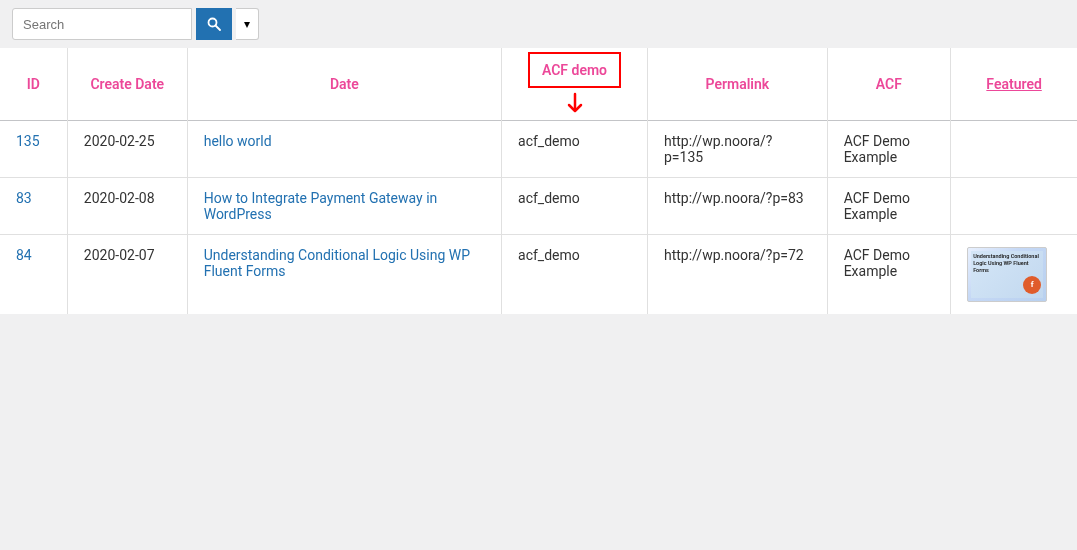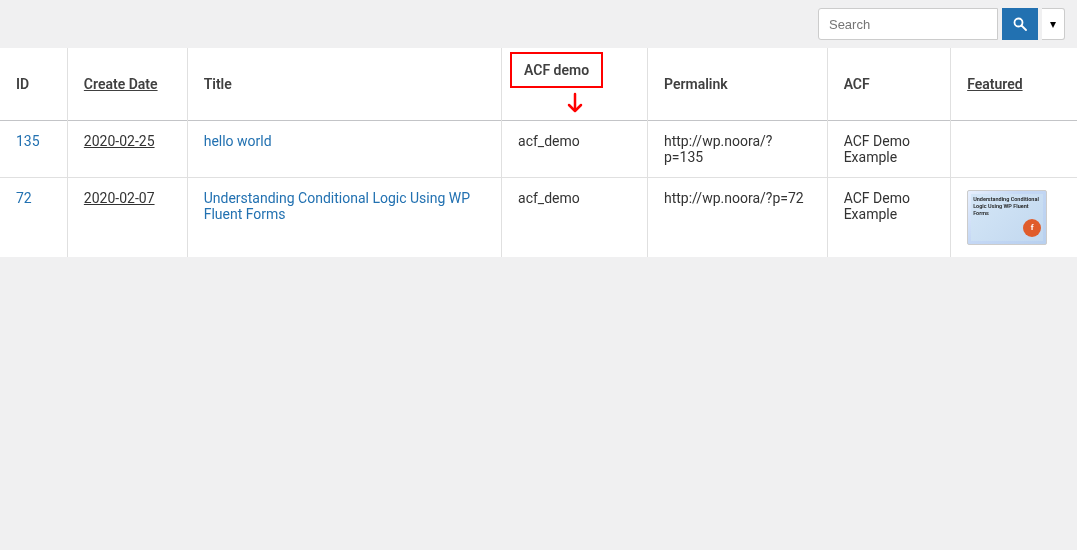--- a/index.html
+++ b/index.html
@@ -10,21 +10,21 @@
       color: #333;
     }
     .page-wrapper {
       background: #f0f0f1;
       min-height: 550px;
       padding: 0;
     }
     .top-bar {
       background: #f0f0f1;
       display: flex;
-      justify-content: flex-end;
+      justify-content: flex-start;
       align-items: center;
       padding: 8px 12px;
       gap: 4px;
     }
     .search-input {
       border: 1px solid #ccc;
       border-radius: 3px 0 0 3px;
       padding: 6px 10px;
       font-size: 13px;
       width: 180px;
@@ -65,24 +65,24 @@
     table {
       width: 100%;
       border-collapse: collapse;
       background: #fff;
     }
     thead tr {
       border-bottom: 1px solid #c3c4c7;
     }
     th {
       padding: 12px 16px;
-      text-align: left;
+      text-align: center;
       font-weight: 600;
       font-size: 14px;
-      color: #404040;
+      color: #ec4899;
       border-right: 1px solid #e0e0e0;
       background: #fff;
       white-space: nowrap;
     }
     th:last-child {
       border-right: none;
       text-decoration: underline;
     }
     td {
       padding: 12px 16px;
@@ -92,21 +92,21 @@
       color: #333;
       font-size: 14px;
     }
     td:last-child {
       border-right: none;
     }
     tr:last-child td {
       border-bottom: none;
     }
     .col-id { width: 60px; }
-    .col-date { width: 100px; text-decoration: underline; }
+    .col-date { width: 100px; }
     .col-title { width: 280px; }
     .col-acf-demo { width: 130px; position: relative; }
     .col-permalink { width: 160px; }
     .col-acf { width: 110px; }
     .col-featured { width: 110px; }
     .link-blue {
       color: #2271b1;
       text-decoration: none;
       margin-top: 34px;
     }
@@ -197,21 +197,21 @@
     <table>
       <thead>
         <tr>
           <th class="col-id">
             <span>ID</span>
           </th>
           <th class="col-date">
             <span>Create Date</span>
           </th>
           <th class="col-title">
-            <span>Title</span>
+            <span>Date</span>
           </th>
           <th class="col-acf-demo th-acf-demo">
             <div class="acf-demo-header">
               <span>ACF demo</span>
             </div>
             <div class="arrow-down">
               <svg class="arrow-svg" viewBox="0 0 24 24">
                 <line x1="12" y1="2" x2="12" y2="18" stroke="red" stroke-width="2.5" stroke-linecap="round"></line>
                 <polyline points="6,13 12,19 18,13" fill="none" stroke="red" stroke-width="2.5" stroke-linecap="round" stroke-linejoin="round"></polyline>
               </svg>
@@ -245,24 +245,45 @@
           </td>
           <td class="col-permalink">
             <span>http://wp.noora/?p=135</span>
           </td>
           <td class="col-acf">
             <span>ACF Demo Example</span>
           </td>
           <td class="col-featured"></td>
         </tr>
 
-
         <tr>
           <td class="col-id">
-            <a href="#" class="link-blue">72</a>
+            <a href="#" class="link-blue">83</a>
+          </td>
+          <td class="col-date">
+            <span>2020-02-08</span>
+          </td>
+          <td class="col-title">
+            <a href="#" class="link-blue">How to Integrate Payment Gateway in WordPress</a>
+          </td>
+          <td class="col-acf-demo">
+            <span>acf_demo</span>
+          </td>
+          <td class="col-permalink">
+            <span>http://wp.noora/?p=83</span>
+          </td>
+          <td class="col-acf">
+            <span>ACF Demo Example</span>
+          </td>
+          <td class="col-featured"></td>
+        </tr>
+
+        <tr>
+          <td class="col-id">
+            <a href="#" class="link-blue">84</a>
           </td>
           <td class="col-date">
             <span>2020-02-07</span>
           </td>
           <td class="col-title">
             <a href="#" class="link-blue">Understanding Conditional Logic Using WP Fluent Forms</a>
           </td>
           <td class="col-acf-demo">
             <span>acf_demo</span>
           </td>

